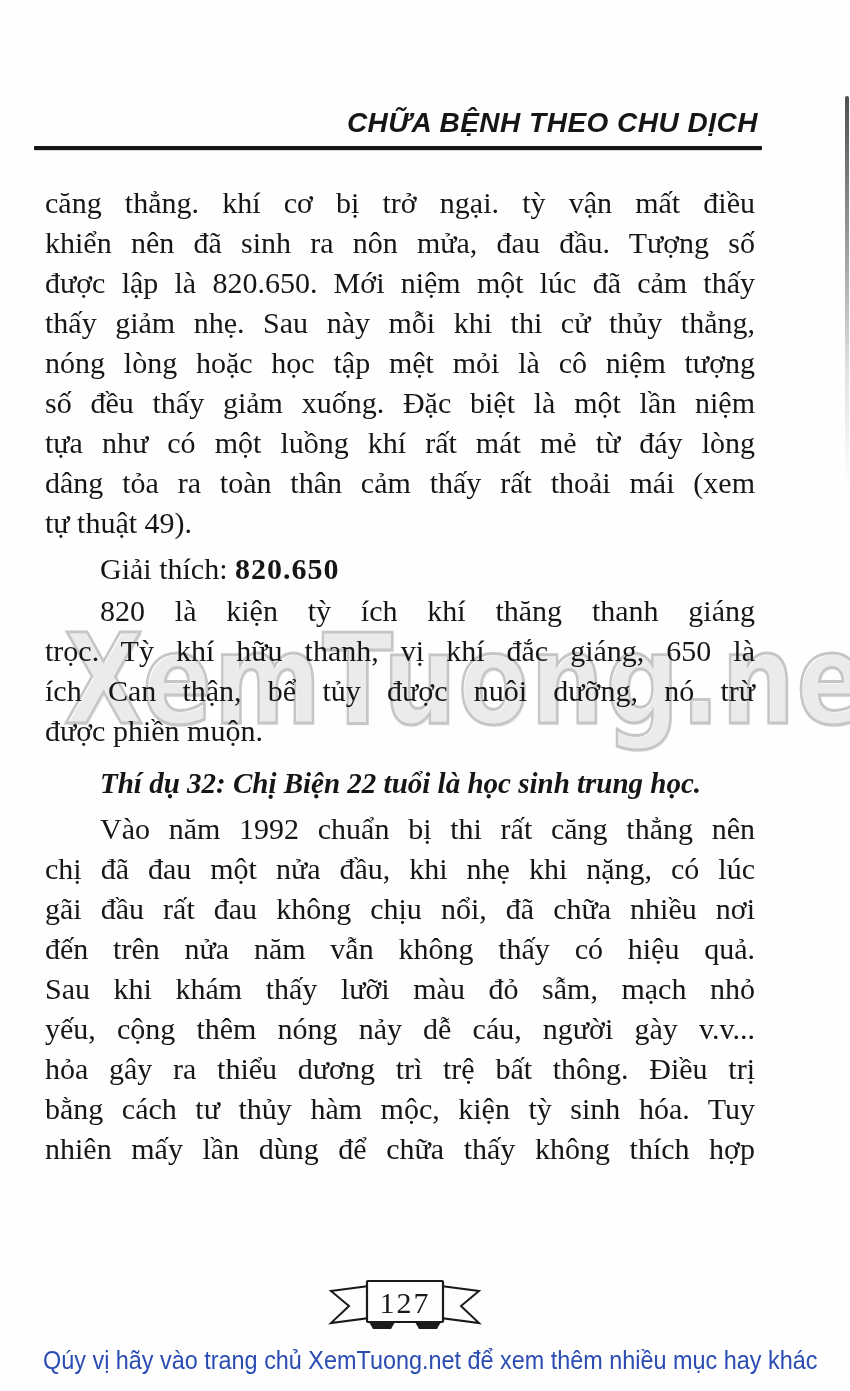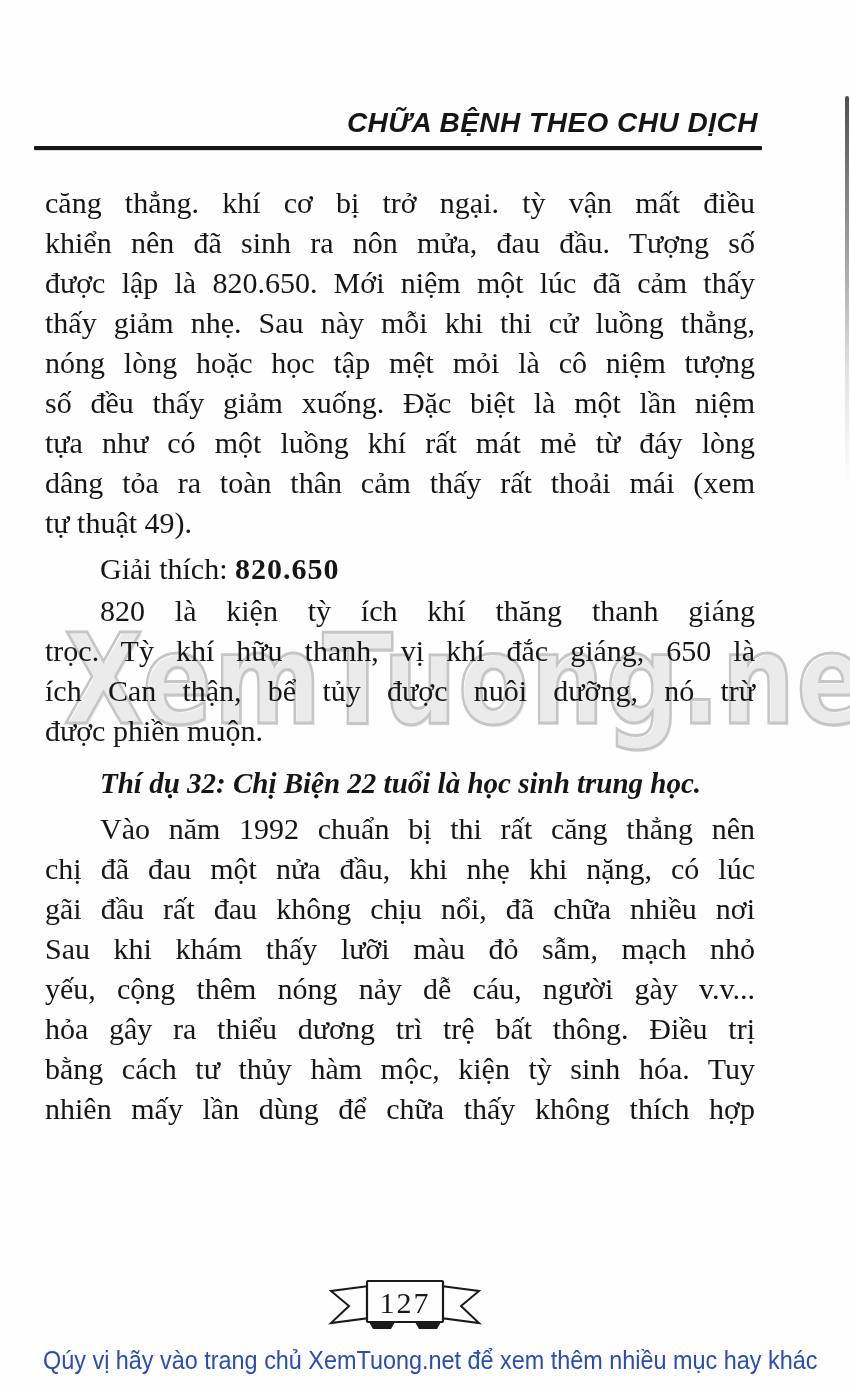--- a/index.html
+++ b/index.html
@@ -101,21 +101,21 @@
 
   <div class="edge-line"></div>
 
   <div class="watermark">XemTuong.net</div>
 
   <main class="bodytext">
     <section>
         <div class="jline">căng thẳng. khí cơ bị trở ngại. tỳ vận mất điều</div>
         <div class="jline">khiển nên đã sinh ra nôn mửa, đau đầu. Tượng số</div>
         <div class="jline">được lập là 820.650. Mới niệm một lúc đã cảm thấy</div>
-        <div class="jline">thấy giảm nhẹ. Sau này mỗi khi thi cử luồng thẳng,</div>
+        <div class="jline">thấy giảm nhẹ. Sau này mỗi khi thi cử thủy thẳng,</div>
         <div class="jline">nóng lòng hoặc học tập mệt mỏi là cô niệm tượng</div>
         <div class="jline">số đều thấy giảm xuống. Đặc biệt là một lần niệm</div>
         <div class="jline">tựa như có một luồng khí rất mát mẻ từ đáy lòng</div>
         <div class="jline">dâng tỏa ra toàn thân cảm thấy rất thoải mái (xem</div>
         <div class="jline last">tự thuật 49).</div>
       </section>
 
     <div class="explanation-line">
       <span>Giải thích: </span><strong>820.650</strong>
     </div>
@@ -126,20 +126,21 @@
         <div class="jline">ích Can thận, bể tủy được nuôi dưỡng, nó trừ</div>
         <div class="jline last">được phiền muộn.</div>
       </section>
 
     <div class="example-heading">Thí dụ 32: Chị Biện 22 tuổi là học sinh trung học.</div>
 
     <section>
         <div class="jline indent">Vào năm 1992 chuẩn bị thi rất căng thẳng nên</div>
         <div class="jline">chị đã đau một nửa đầu, khi nhẹ khi nặng, có lúc</div>
         <div class="jline">gãi đầu rất đau không chịu nổi, đã chữa nhiều nơi</div>
+        <div class="jline">đến trên nửa năm vẫn không thấy có hiệu quả.</div>
         <div class="jline">Sau khi khám thấy lưỡi màu đỏ sẫm, mạch nhỏ</div>
         <div class="jline">yếu, cộng thêm nóng nảy dễ cáu, người gày v.v...</div>
         <div class="jline">hỏa gây ra thiểu dương trì trệ bất thông. Điều trị</div>
         <div class="jline">bằng cách tư thủy hàm mộc, kiện tỳ sinh hóa. Tuy</div>
         <div class="jline">nhiên mấy lần dùng để chữa thấy không thích hợp</div>
       </section>
   </main>
 
   <div class="banner">
     <svg width="164" height="58" viewBox="0 0 164 58" xmlns="http://www.w3.org/2000/svg">

